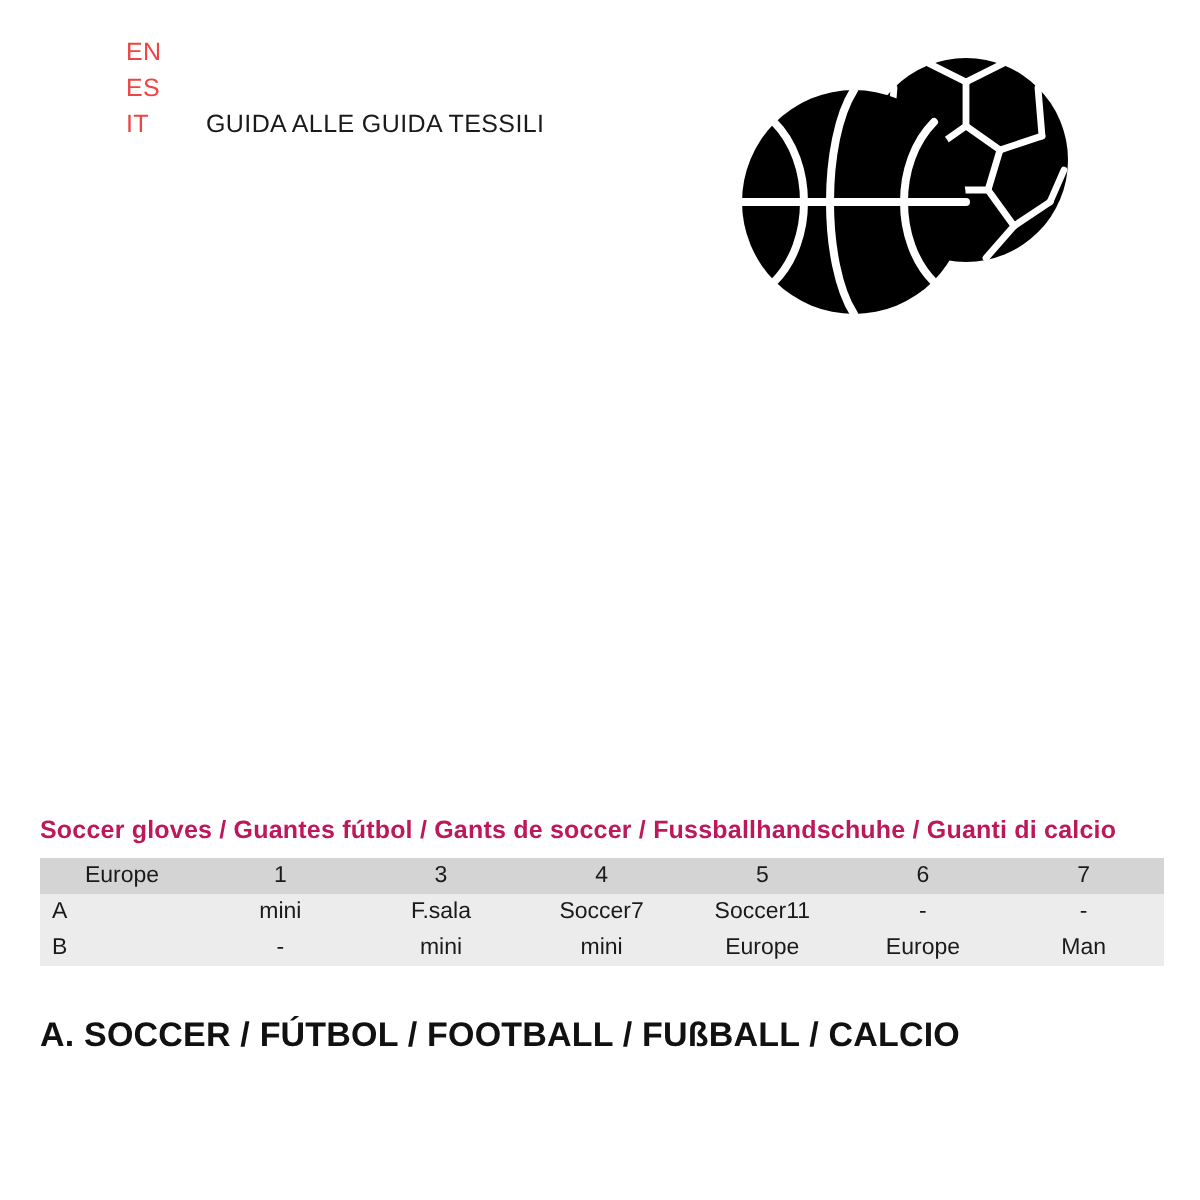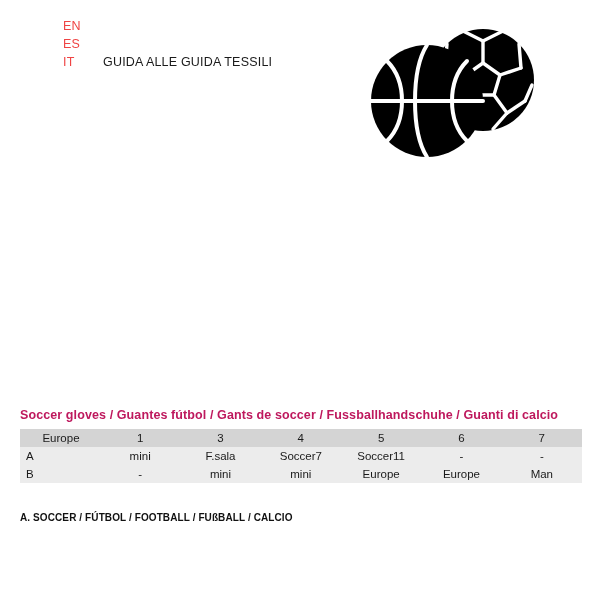--- a/index.html
+++ b/index.html
@@ -101,21 +101,21 @@
   }
 
   
   .footnotes {
     position: absolute;
     left: 20px;
     top: 510px;
     width: 560px;
   }
   .footnote {
-    font-size: 10px;
+    font-size: 17px;
     font-weight: bold;
     color: #111111;
     line-height: 16px;
     letter-spacing: 0.1px;
     white-space: nowrap;
   }
 </style>
 </head>
 <body>
 

